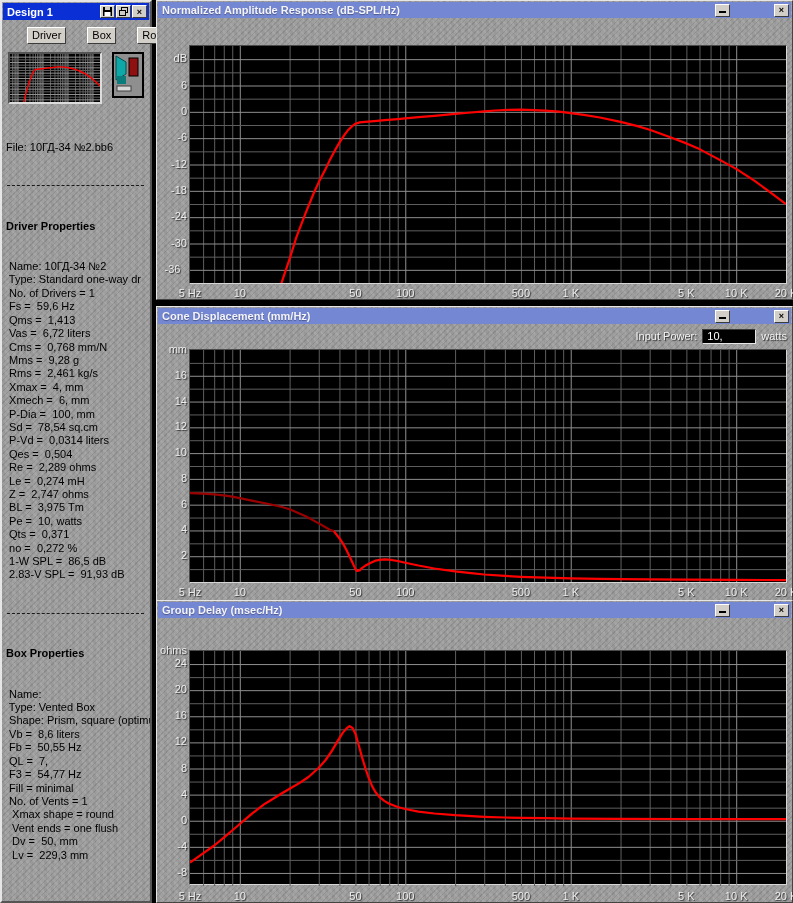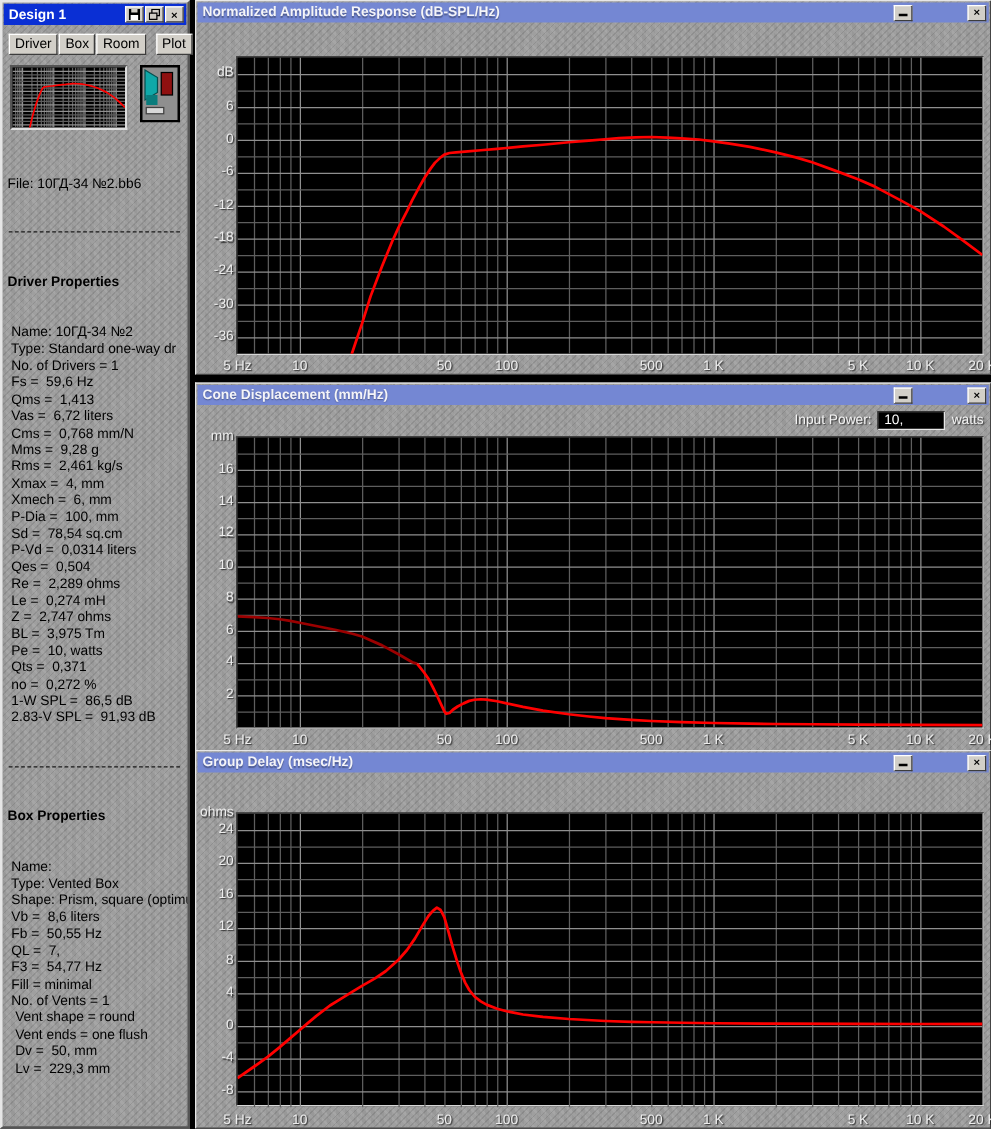--- a/index.html
+++ b/index.html
@@ -34,21 +34,21 @@
     border-right:1px solid #3c3c3c; border-bottom:1px solid #3c3c3c;
     display:flex; align-items:center; justify-content:center;
     font-size:9px; font-weight:bold; color:#000; padding:0; cursor:default;
   }
   .toolbar { display:flex; align-items:center; padding:6px 2px 0 5px; }
   .tool-btn {
     font-family:"Liberation Sans", sans-serif;
     font-size:11px; color:#000; background:#d2cfc8;
     border-top:1px solid #fff; border-left:1px solid #fff;
     border-right:1px solid #3c3c3c; border-bottom:1px solid #3c3c3c;
-    padding:1px 4px 2px 4px; margin-right:1px; cursor:default;
+    padding:1px 4px 2px 4px; margin-right:1px; cursor:default;margin-left:20px;
   }
   .tool-btn.plot { margin-left:7px; }
   .color-swatch {
     width:14px; height:14px; margin-left:2px;
     border-top:1px solid #3c3c3c; border-left:1px solid #3c3c3c;
     border-right:1px solid #fff; border-bottom:1px solid #fff;
   }
   .preview-row { display:flex; align-items:flex-start; padding:8px 2px 0 6px; }
   .mini-chart {
     width:94px; height:52px; background:#000;
@@ -203,21 +203,21 @@
       </svg>
     </div>
   </div>
   <div class="panel-text">
     <div>File: 10ГД-34 №2.bb6</div>
     <div class="sep"></div>
     <div class="heading">Driver Properties</div>
     <div><div> Name: 10ГД-34 №2</div><div> Type: Standard one-way dr</div><div> No. of Drivers = 1</div><div> Fs =  59,6 Hz</div><div> Qms =  1,413</div><div> Vas =  6,72 liters</div><div> Cms =  0,768 mm/N</div><div> Mms =  9,28 g</div><div> Rms =  2,461 kg/s</div><div> Xmax =  4, mm</div><div> Xmech =  6, mm</div><div> P-Dia =  100, mm</div><div> Sd =  78,54 sq.cm</div><div> P-Vd =  0,0314 liters</div><div> Qes =  0,504</div><div> Re =  2,289 ohms</div><div> Le =  0,274 mH</div><div> Z =  2,747 ohms</div><div> BL =  3,975 Tm</div><div> Pe =  10, watts</div><div> Qts =  0,371</div><div> no =  0,272 %</div><div> 1-W SPL =  86,5 dB</div><div> 2.83-V SPL =  91,93 dB</div></div>
     <div class="sep"></div>
     <div class="heading">Box Properties</div>
-    <div><div> Name:</div><div> Type: Vented Box</div><div> Shape: Prism, square (optimu</div><div> Vb =  8,6 liters</div><div> Fb =  50,55 Hz</div><div> QL =  7,</div><div> F3 =  54,77 Hz</div><div> Fill = minimal</div><div> No. of Vents = 1</div><div>  Vent shape = round</div><div>  Vent ends = one flush</div><div>  Dv =  50, mm</div><div>  Lv =  229,3 mm</div></div>
+    <div><div> Name:</div><div> Type: Vented Box</div><div> Shape: Prism, square (optimu</div><div> Vb =  8,6 liters</div><div> Fb =  50,55 Hz</div><div> QL =  7,</div><div> F3 =  54,77 Hz</div><div> Fill = minimal</div><div> No. of Vents = 1</div><div>  Xmax shape = round</div><div>  Vent ends = one flush</div><div>  Dv =  50, mm</div><div>  Lv =  229,3 mm</div></div>
   </div>
 </div>
 
 <div class="chart-window texture" id="cw0">
   <div class="win-titlebar" style="background: rgb(116, 135, 211);">
     <span class="win-title">Normalized Amplitude Response (dB-SPL/Hz)</span>
     <button class="tb-btn">
         <span class="min-glyph"></span>
       </button>
     <button class="tb-btn">
@@ -280,21 +280,21 @@
       </svg>
   </div>
 <span class="axis-label ylab" style="left: 1px; top: 51.1667px;">dB</span>
     <span class="axis-label ylab" style="left: 1px; top: 77.5px;">6</span>
     <span class="axis-label ylab" style="left: 1px; top: 103.833px;">0</span>
     <span class="axis-label ylab" style="left: 1px; top: 130.167px;">-6</span>
     <span class="axis-label ylab" style="left: 1px; top: 156.5px;">-12</span>
     <span class="axis-label ylab" style="left: 1px; top: 182.833px;">-18</span>
     <span class="axis-label ylab" style="left: 1px; top: 209.167px;">-24</span>
     <span class="axis-label ylab" style="left: 1px; top: 235.5px;">-30</span>
-    <span class="axis-label ylab" style="left: 1px; top: 261.833px;">-36</span>
+    <span class="axis-label ylab" style="left: 1px; top: 261.833px; text-align: center;">-36</span>
     <span class="axis-label" style="left: 33px; top: 286px; transform: translateX(-50%);">5 Hz</span>
     <span class="axis-label" style="left: 82.8087px; top: 286px; transform: translateX(-50%);">10</span>
     <span class="axis-label" style="left: 198.461px; top: 286px; transform: translateX(-50%);">50</span>
     <span class="axis-label" style="left: 248.27px; top: 286px; transform: translateX(-50%);">100</span>
     <span class="axis-label" style="left: 363.922px; top: 286px; transform: translateX(-50%);">500</span>
     <span class="axis-label" style="left: 413.73px; top: 286px; transform: translateX(-50%);">1 K</span>
     <span class="axis-label" style="left: 529.383px; top: 286px; transform: translateX(-50%);">5 K</span>
     <span class="axis-label" style="left: 579.191px; top: 286px; transform: translateX(-50%);">10 K</span>
     <span class="axis-label" style="left: 629px; top: 286px; transform: translateX(-50%);">20 K</span>
   </div>

